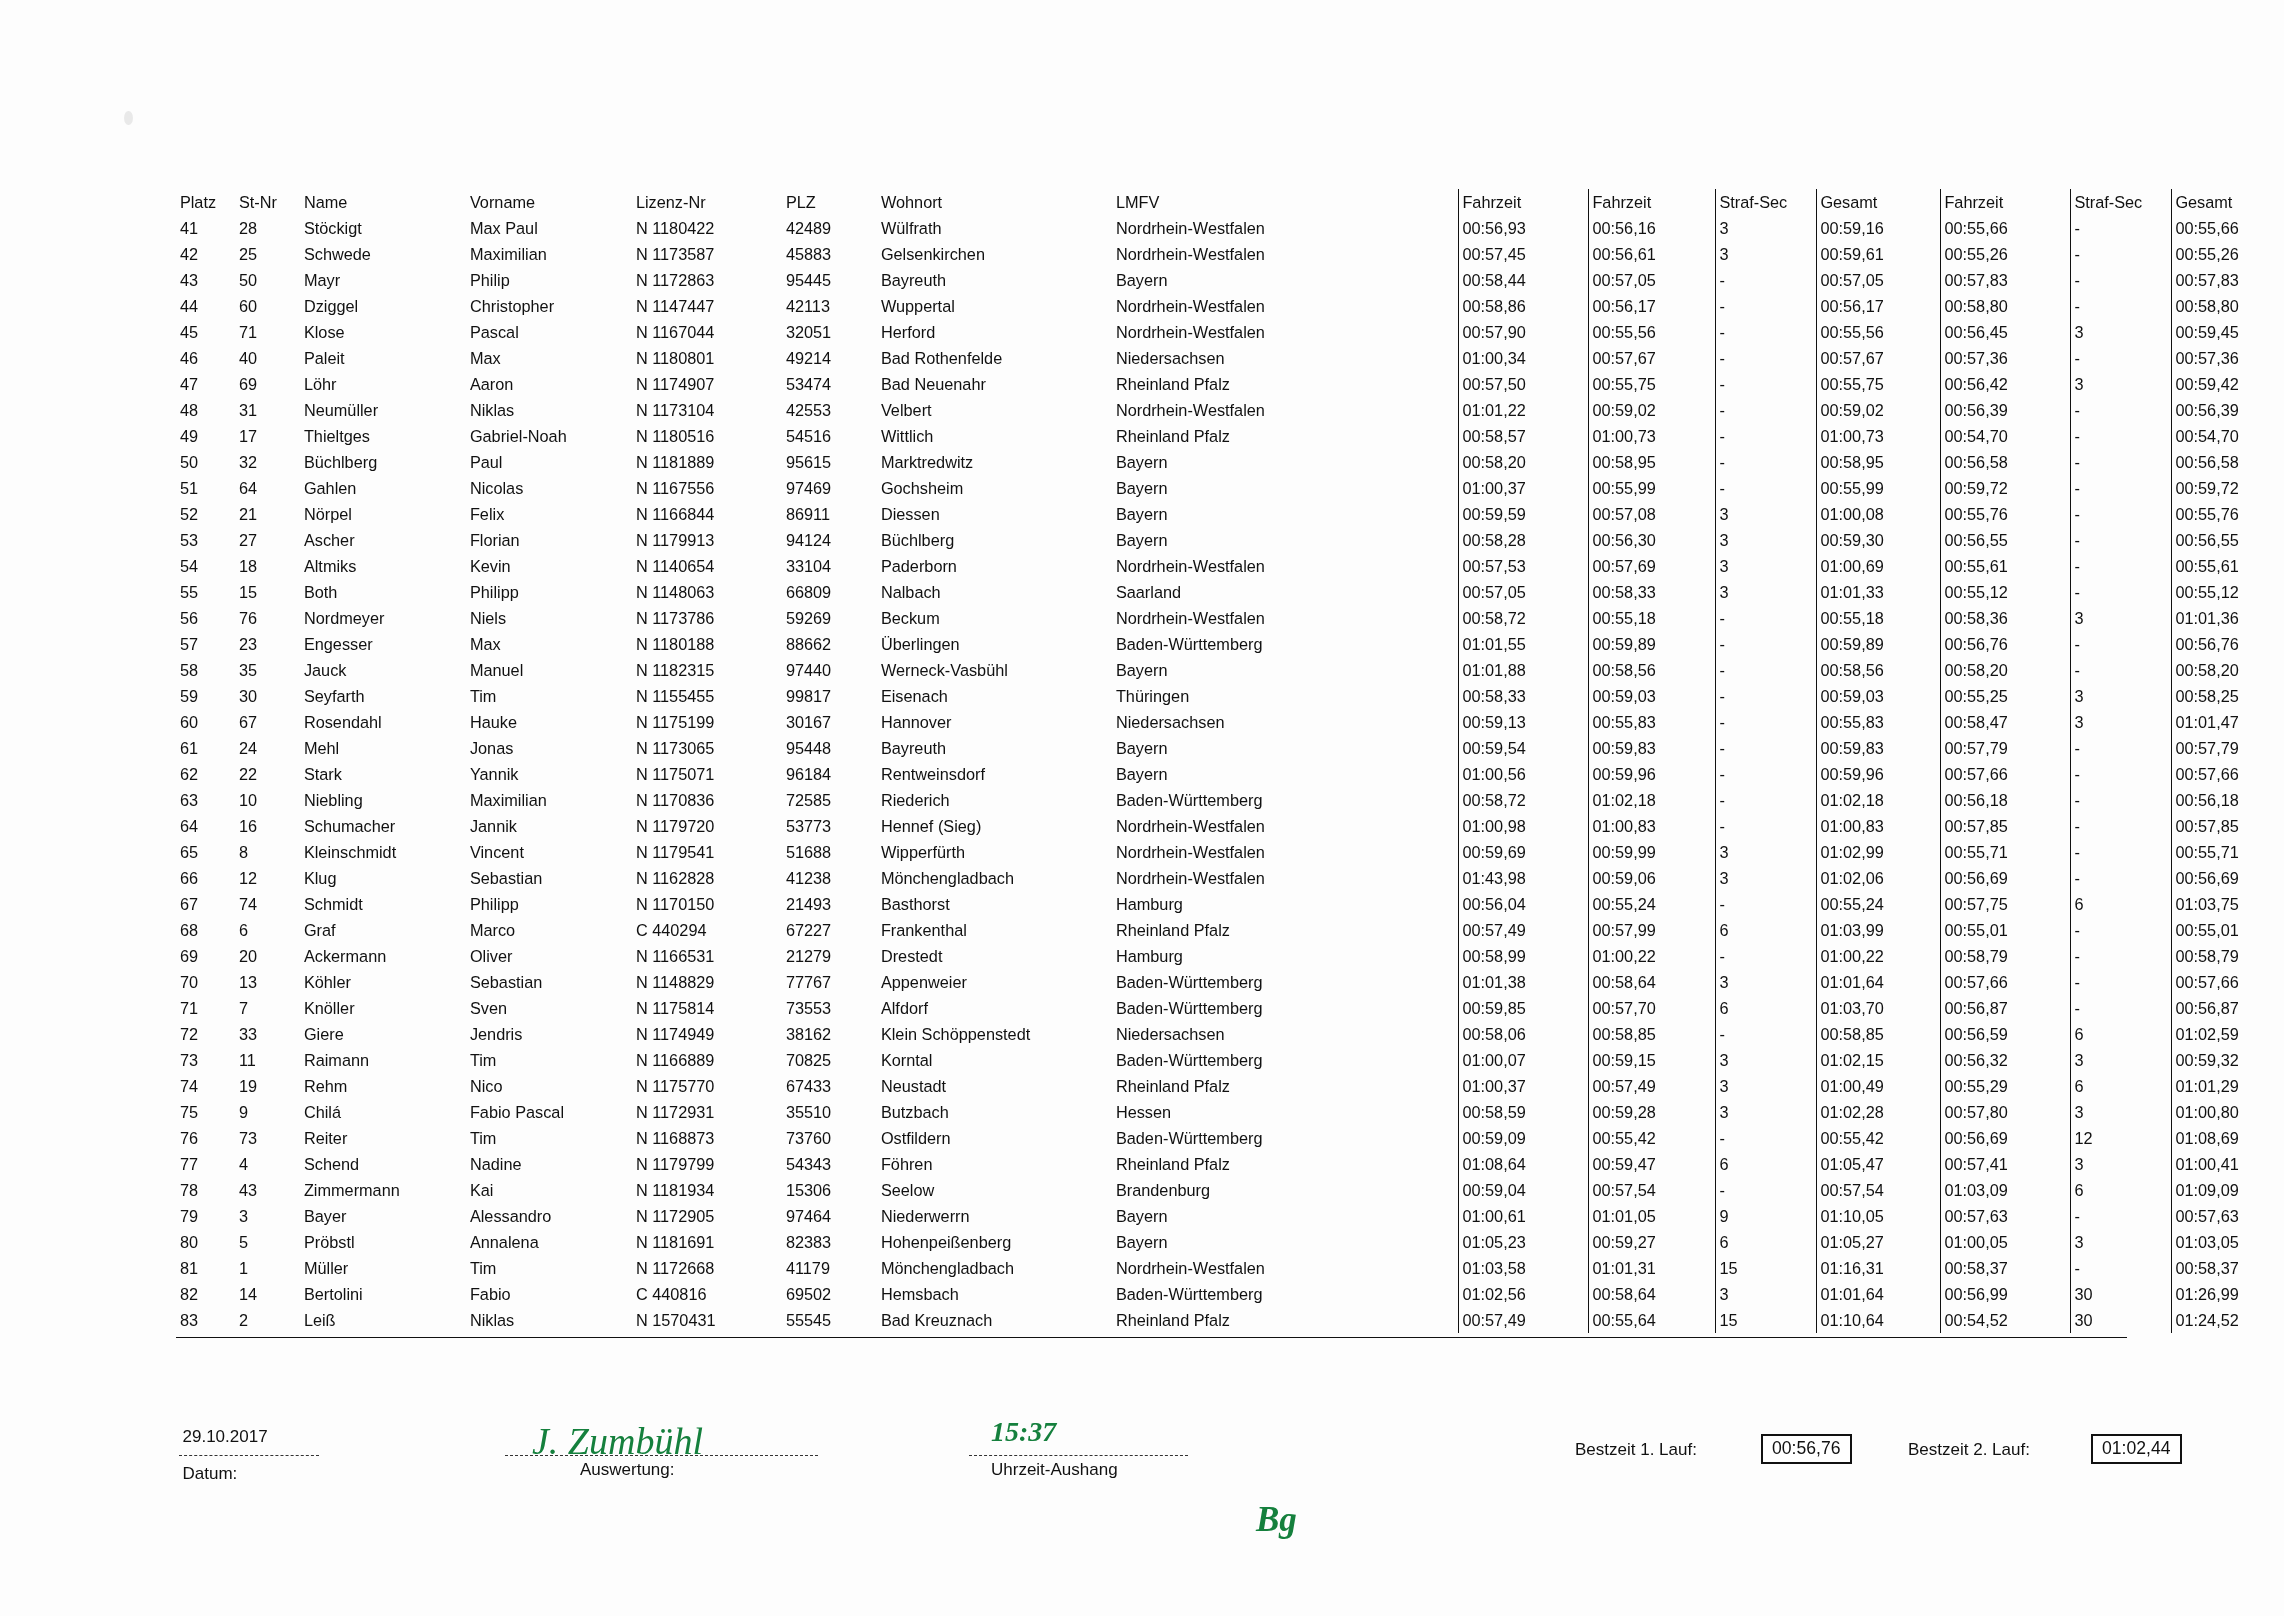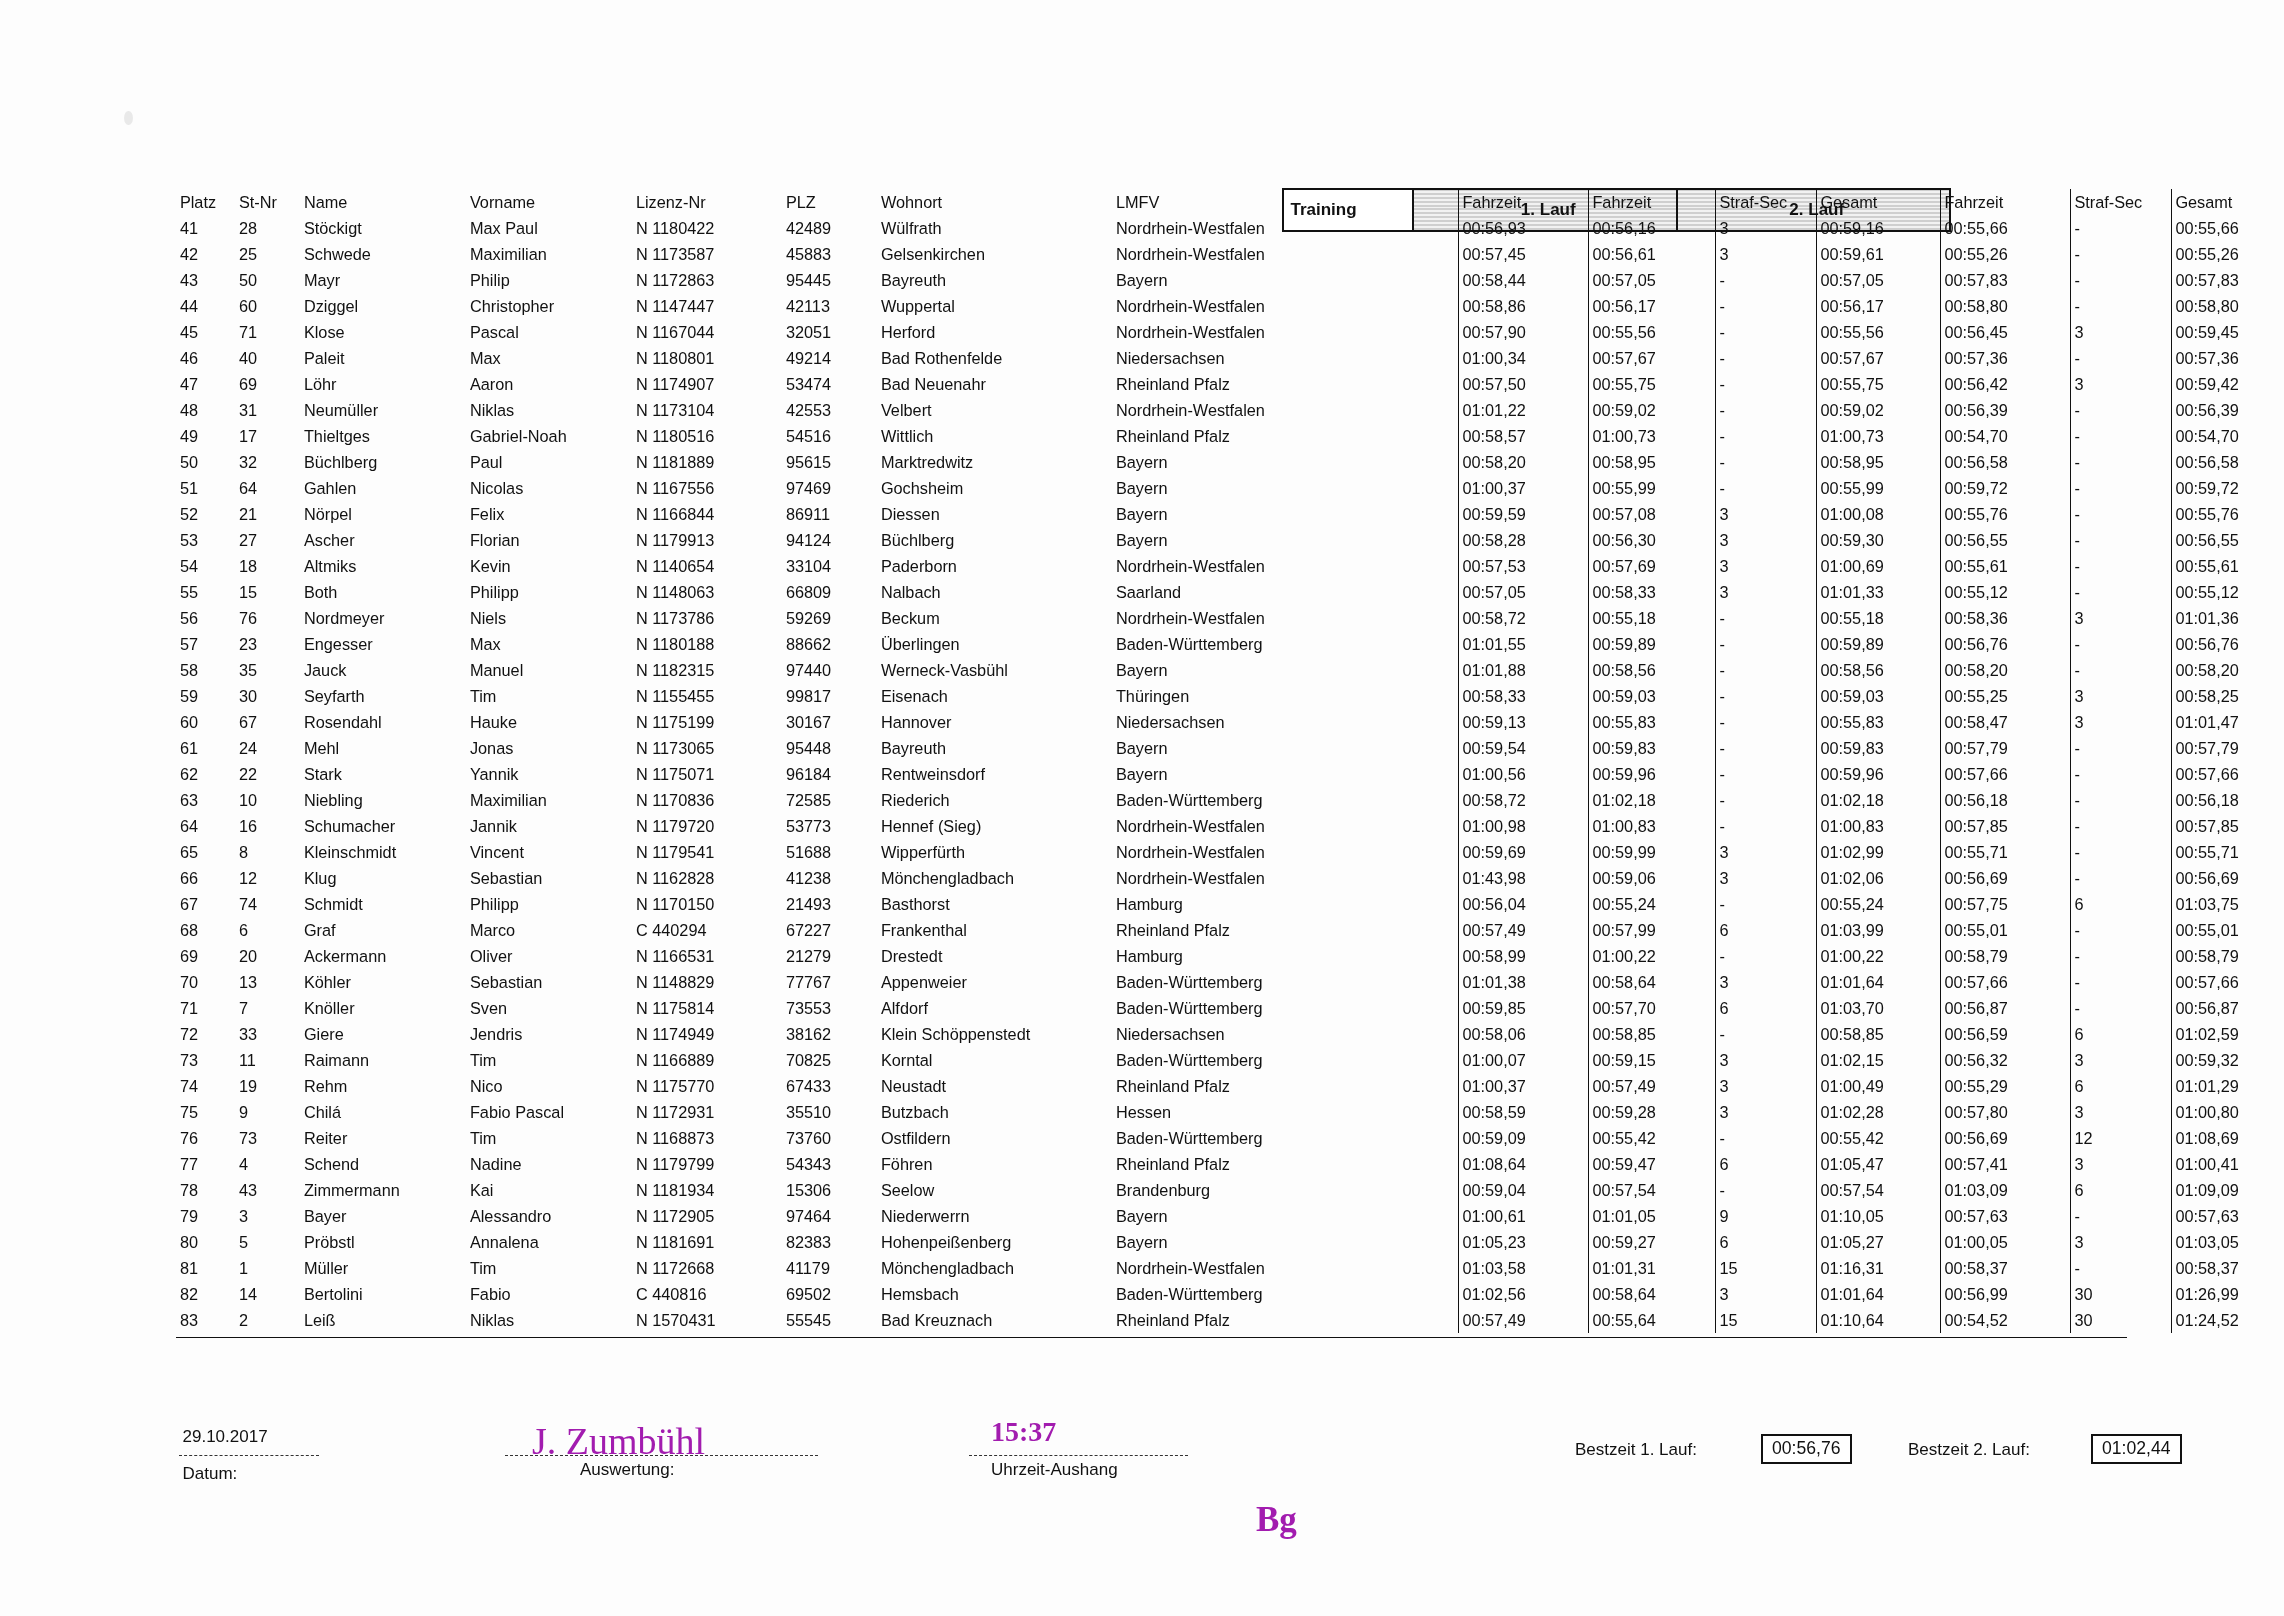--- a/index.html
+++ b/index.html
@@ -82,39 +82,35 @@
   .besttime-box{
     position:absolute;
     border:2px solid #111;
     padding:2.6px 9px;
     font-size:17.6px;
     background:#fff;
   }
   .scribble{
     position:absolute;
     font-family:"Liberation Serif", serif;
-    color:#a21caf;
+    font-style:italic;
+    color:#15803d;
   }
   .smudge{
     position:absolute;
     background:#d9d9d9;
     border-radius:50%;
     opacity:.55;
   }
 </style>
 </head>
 <body>
 
 <div class="page">
 
-  <div class="grouphdr">
-    <div class="cell g-training">Training</div>
-    <div class="cell g-lauf1">1. Lauf</div>
-    <div class="cell g-lauf2">2. Lauf</div>
-  </div>
 
   <div class="sheet">
     <table class="results">
       <colgroup>
         <col style="width:59px">
         <col style="width:65px">
         <col style="width:166px">
         <col style="width:166px">
         <col style="width:150px">
         <col style="width:95px">

